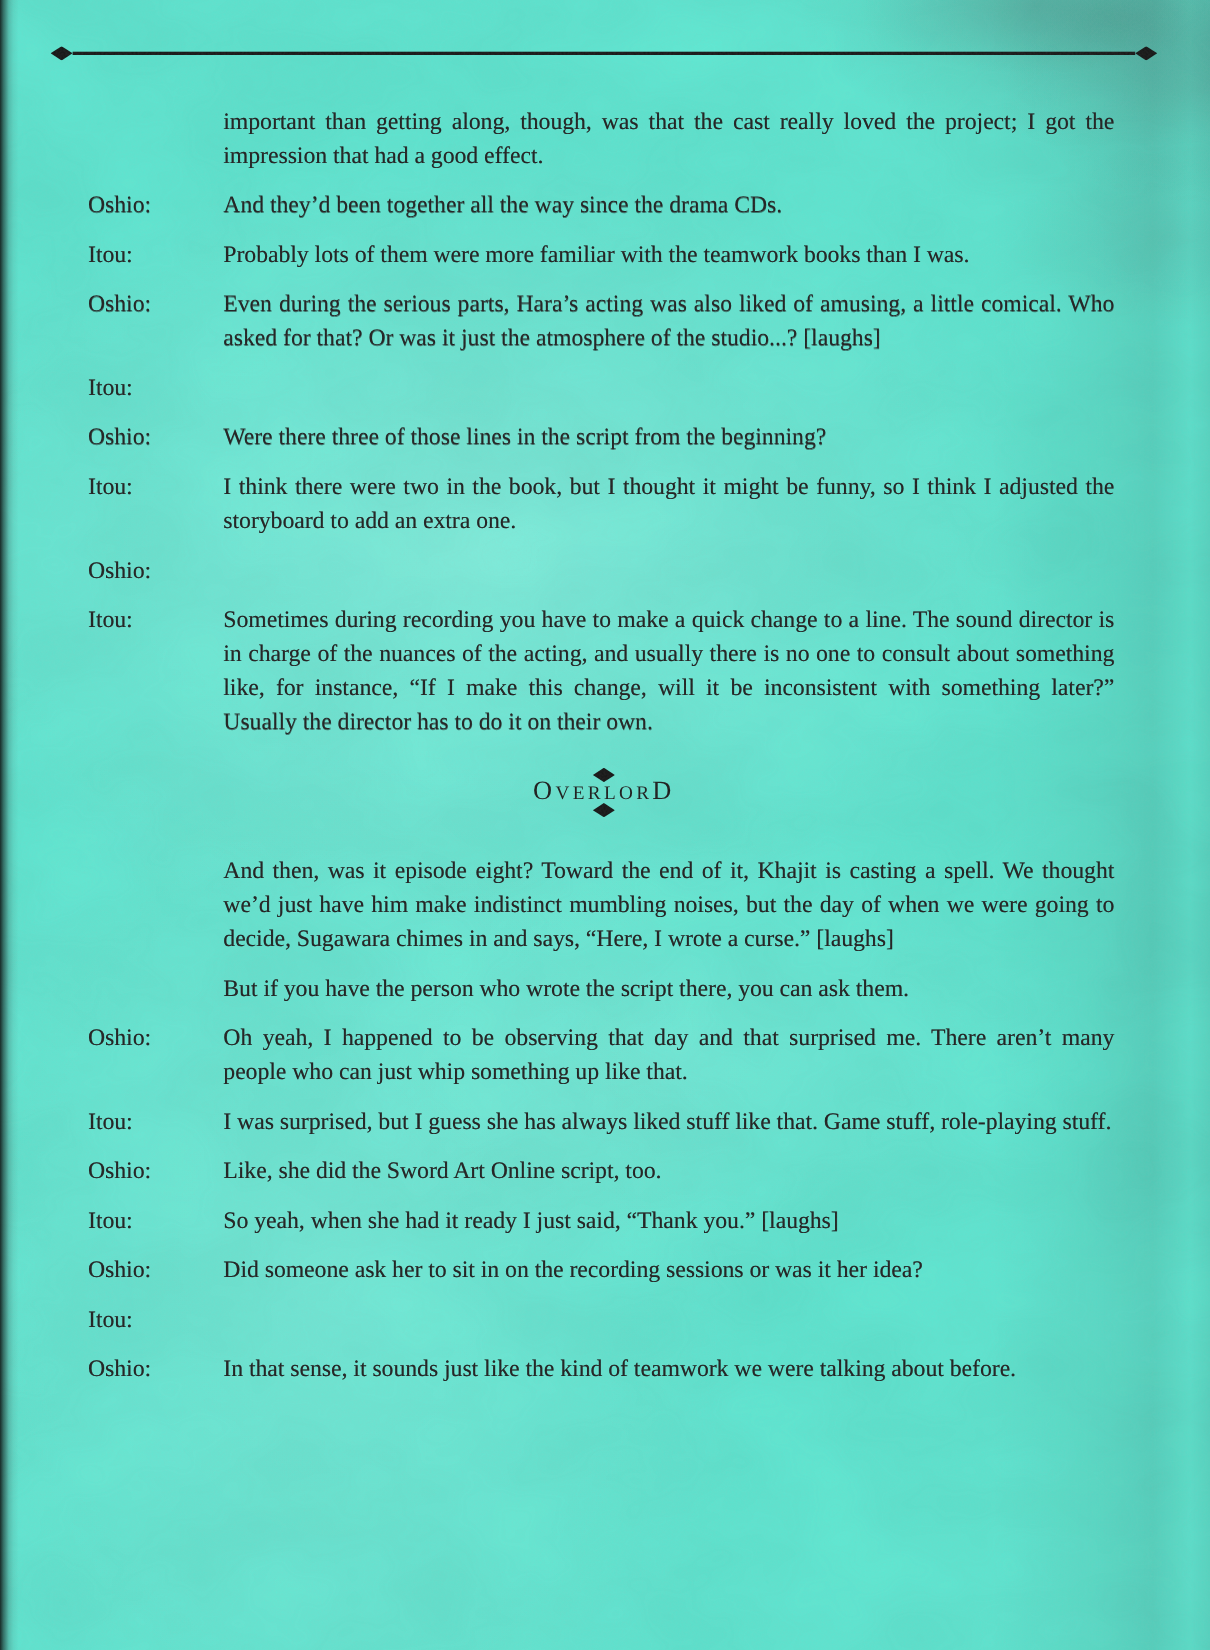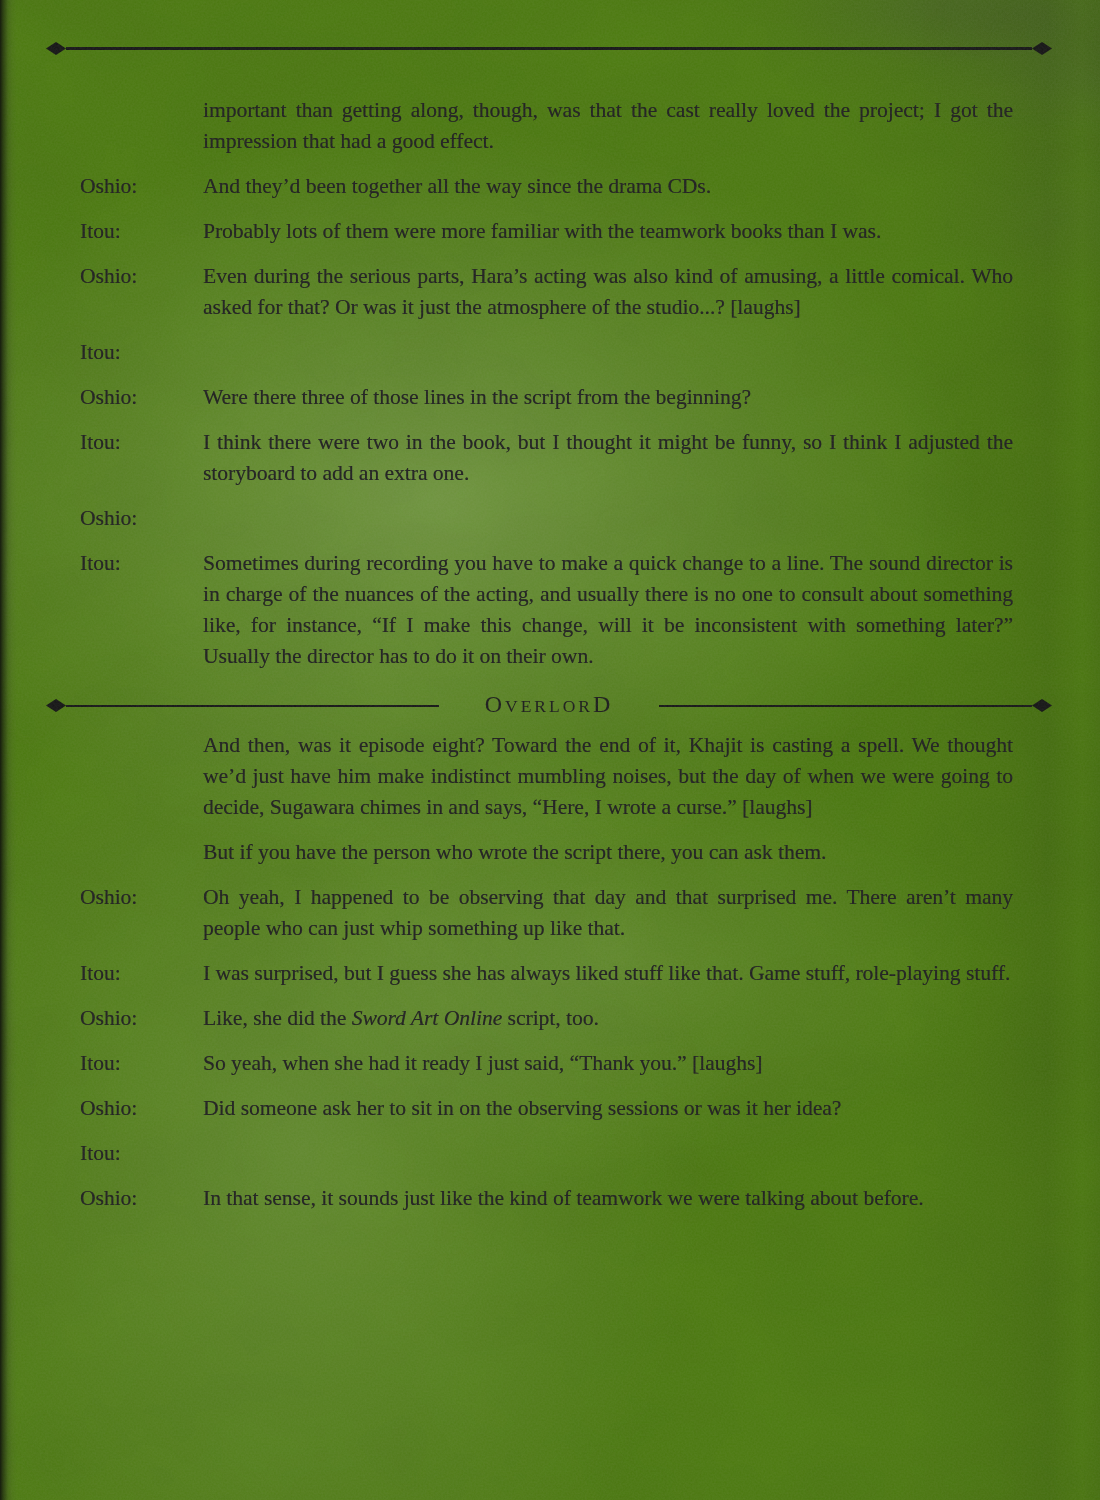--- a/index.html
+++ b/index.html
@@ -1,21 +1,21 @@
 <!DOCTYPE html>
 <html><head>
 <meta charset="utf-8">
 <style>
   html,body{margin:0;padding:0;background:#8a8a8a;}
   .page{
     position:relative;
     width:1100px;height:1500px;
     margin:0 auto;
     overflow:hidden;
-    background:#4d7c0f;
+    background:#5eead4;
     font-family:"Liberation Serif", serif;
   }
   
   .texture{
     position:absolute;inset:0;pointer-events:none;
     background:
       radial-gradient(420px 170px at 1020px 15px, rgba(55,55,55,0.20), transparent 70%),
       radial-gradient(230px 90px at 940px 5px,  rgba(70,70,70,0.18), transparent 70%),
       radial-gradient(260px 150px at 1095px 80px, rgba(75,75,75,0.16), transparent 70%),
       radial-gradient(200px 120px at 1060px 215px, rgba(80,80,80,0.10), transparent 70%),
@@ -36,22 +36,23 @@
   .rule-row{display:flex;align-items:center;}
   .diamond{
     width:20px;height:13px;flex:0 0 auto;background:#141414;
     clip-path:polygon(50% 0, 100% 50%, 50% 100%, 0 50%);
   }
   .rule-line{flex:1 1 auto;background:#161616;}
   .top-rule{position:absolute;left:46px;top:42px;width:1006px;}
   .top-rule .rule-line{height:3px;}
 
   .section-divider{
-    margin:26px 0 17px -34px;      
+    margin:26px 0 33px -34px;      
     width:1006px;
+    flex-direction:column;
   }
   .section-divider .rule-line{height:2px;}
   .divider-label{
     flex:0 0 auto;padding:0 46px;color:#1b1b1b;
     white-space:nowrap;letter-spacing:3px;line-height:13px;
   }
   .ov-big{font-size:24px;}
   .ov-small{font-size:17.5px;}
 
   
@@ -63,21 +64,21 @@
   .row{
     display:grid;grid-template-columns:123px 1fr;
     margin:0 0 14px 0;
   }
   .speaker, .speech{
     font-size:21.5px;line-height:31px;color:#1f1f1f;
     text-shadow:0.2px 0.2px 0.4px rgba(25,25,25,0.55);
   }
   .speaker{white-space:nowrap;}
   .speech{margin:0;text-align:justify;}
-  .speech .ital{font-style:italic;}
+  .speech .ital{}
 </style>
 </head>
 <body>
 
 <div class="page">
 
   <div class="texture"></div>
 
   <svg class="mottle-svg" width="1100" height="1500" xmlns="http://www.w3.org/2000/svg">
     <filter id="fmottle">
@@ -102,21 +103,21 @@
     <div class="row">
       <span class="speaker">Oshio:</span>
       <p class="speech">And they’d been together all the way since the drama CDs.</p>
     </div>
     <div class="row">
       <span class="speaker">Itou:</span>
       <p class="speech">Probably lots of them were more familiar with the teamwork books than I was.</p>
     </div>
     <div class="row">
       <span class="speaker">Oshio:</span>
-      <p class="speech">Even during the serious parts, Hara’s acting was also kind of amusing, a little comical. Who asked for that? Or was it just the atmosphere of the studio...? [laughs]</p>
+      <p class="speech">Even during the serious parts, Hara’s acting was also liked of amusing, a little comical. Who asked for that? Or was it just the atmosphere of the studio...? [laughs]</p>
     </div>
     <div class="row">
       <span class="speaker">Itou:</span>
     </div>
     <div class="row">
       <span class="speaker">Oshio:</span>
       <p class="speech">Were there three of those lines in the script from the beginning?</p>
     </div>
     <div class="row">
       <span class="speaker">Itou:</span>
@@ -157,21 +158,21 @@
     <div class="row">
       <span class="speaker">Oshio:</span>
       <p class="speech"><span>Like, she did the </span><span class="ital">Sword Art Online</span><span> script, too.</span></p>
     </div>
     <div class="row">
       <span class="speaker">Itou:</span>
       <p class="speech">So yeah, when she had it ready I just said, “Thank you.” [laughs]</p>
     </div>
     <div class="row">
       <span class="speaker">Oshio:</span>
-      <p class="speech">Did someone ask her to sit in on the observing sessions or was it her idea?</p>
+      <p class="speech">Did someone ask her to sit in on the recording sessions or was it her idea?</p>
     </div>
     <div class="row">
       <span class="speaker">Itou:</span>
     </div>
     <div class="row">
       <span class="speaker">Oshio:</span>
       <p class="speech">In that sense, it sounds just like the kind of teamwork we were talking about before.</p>
     </div>
 
   </div>

